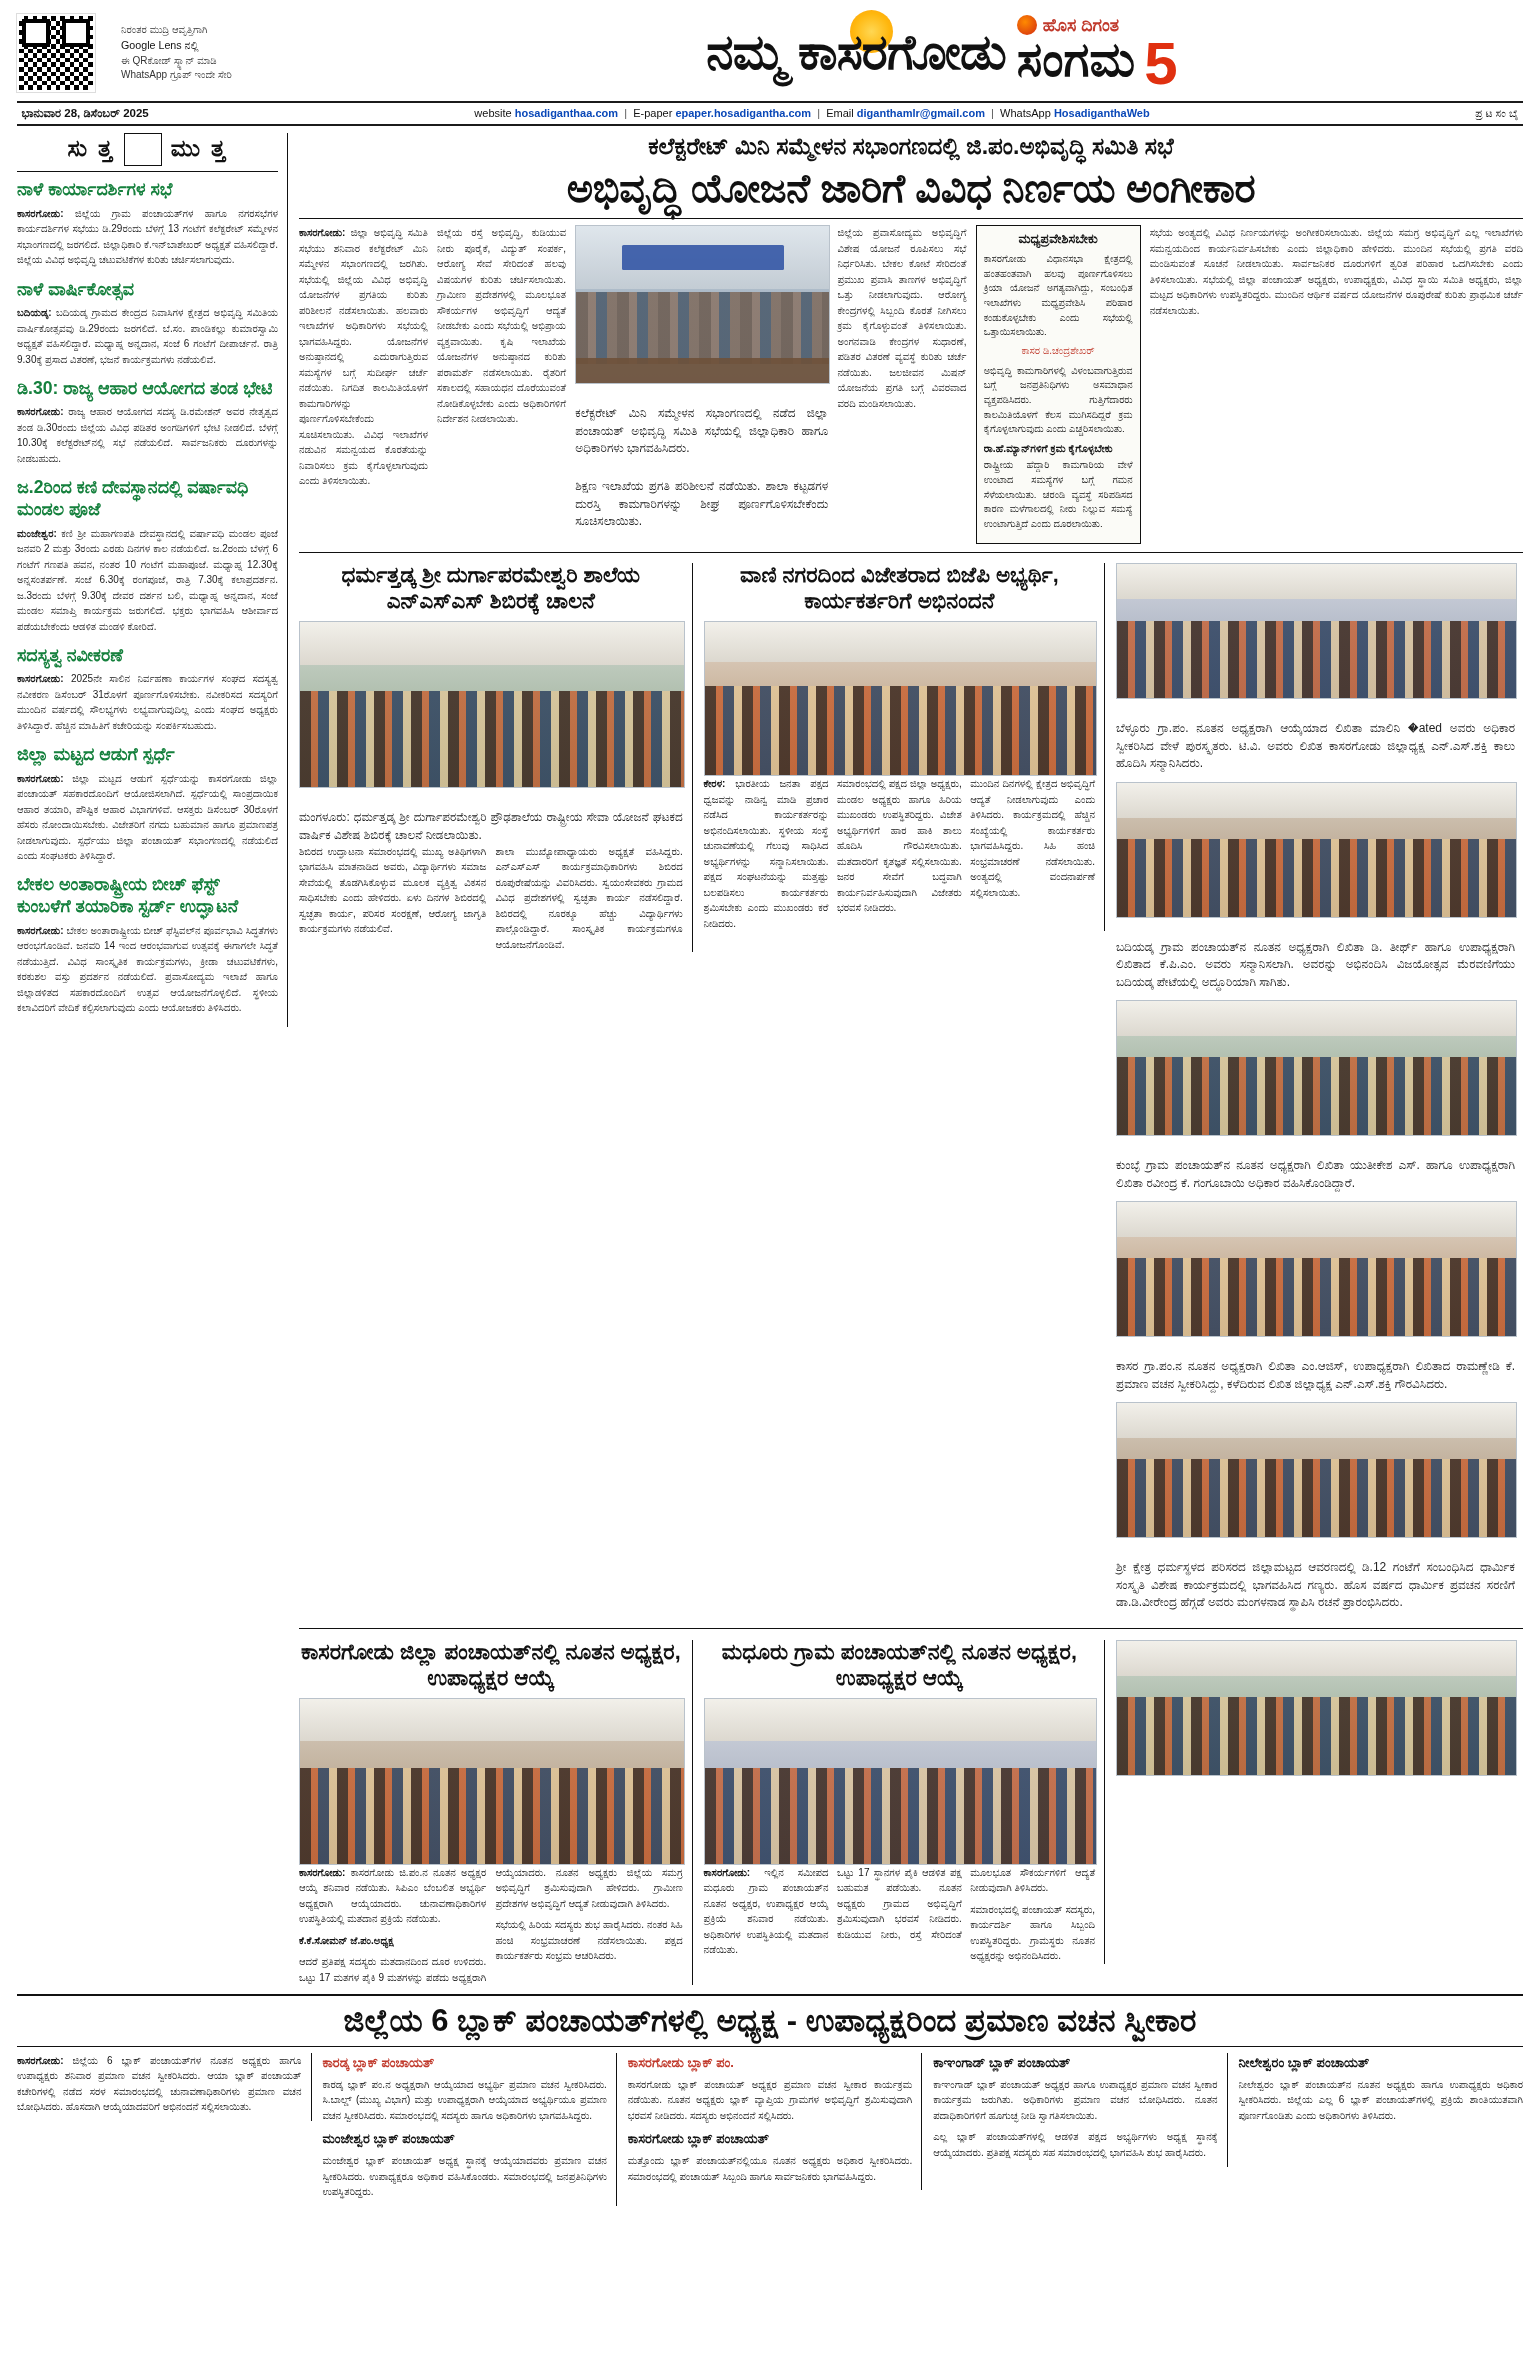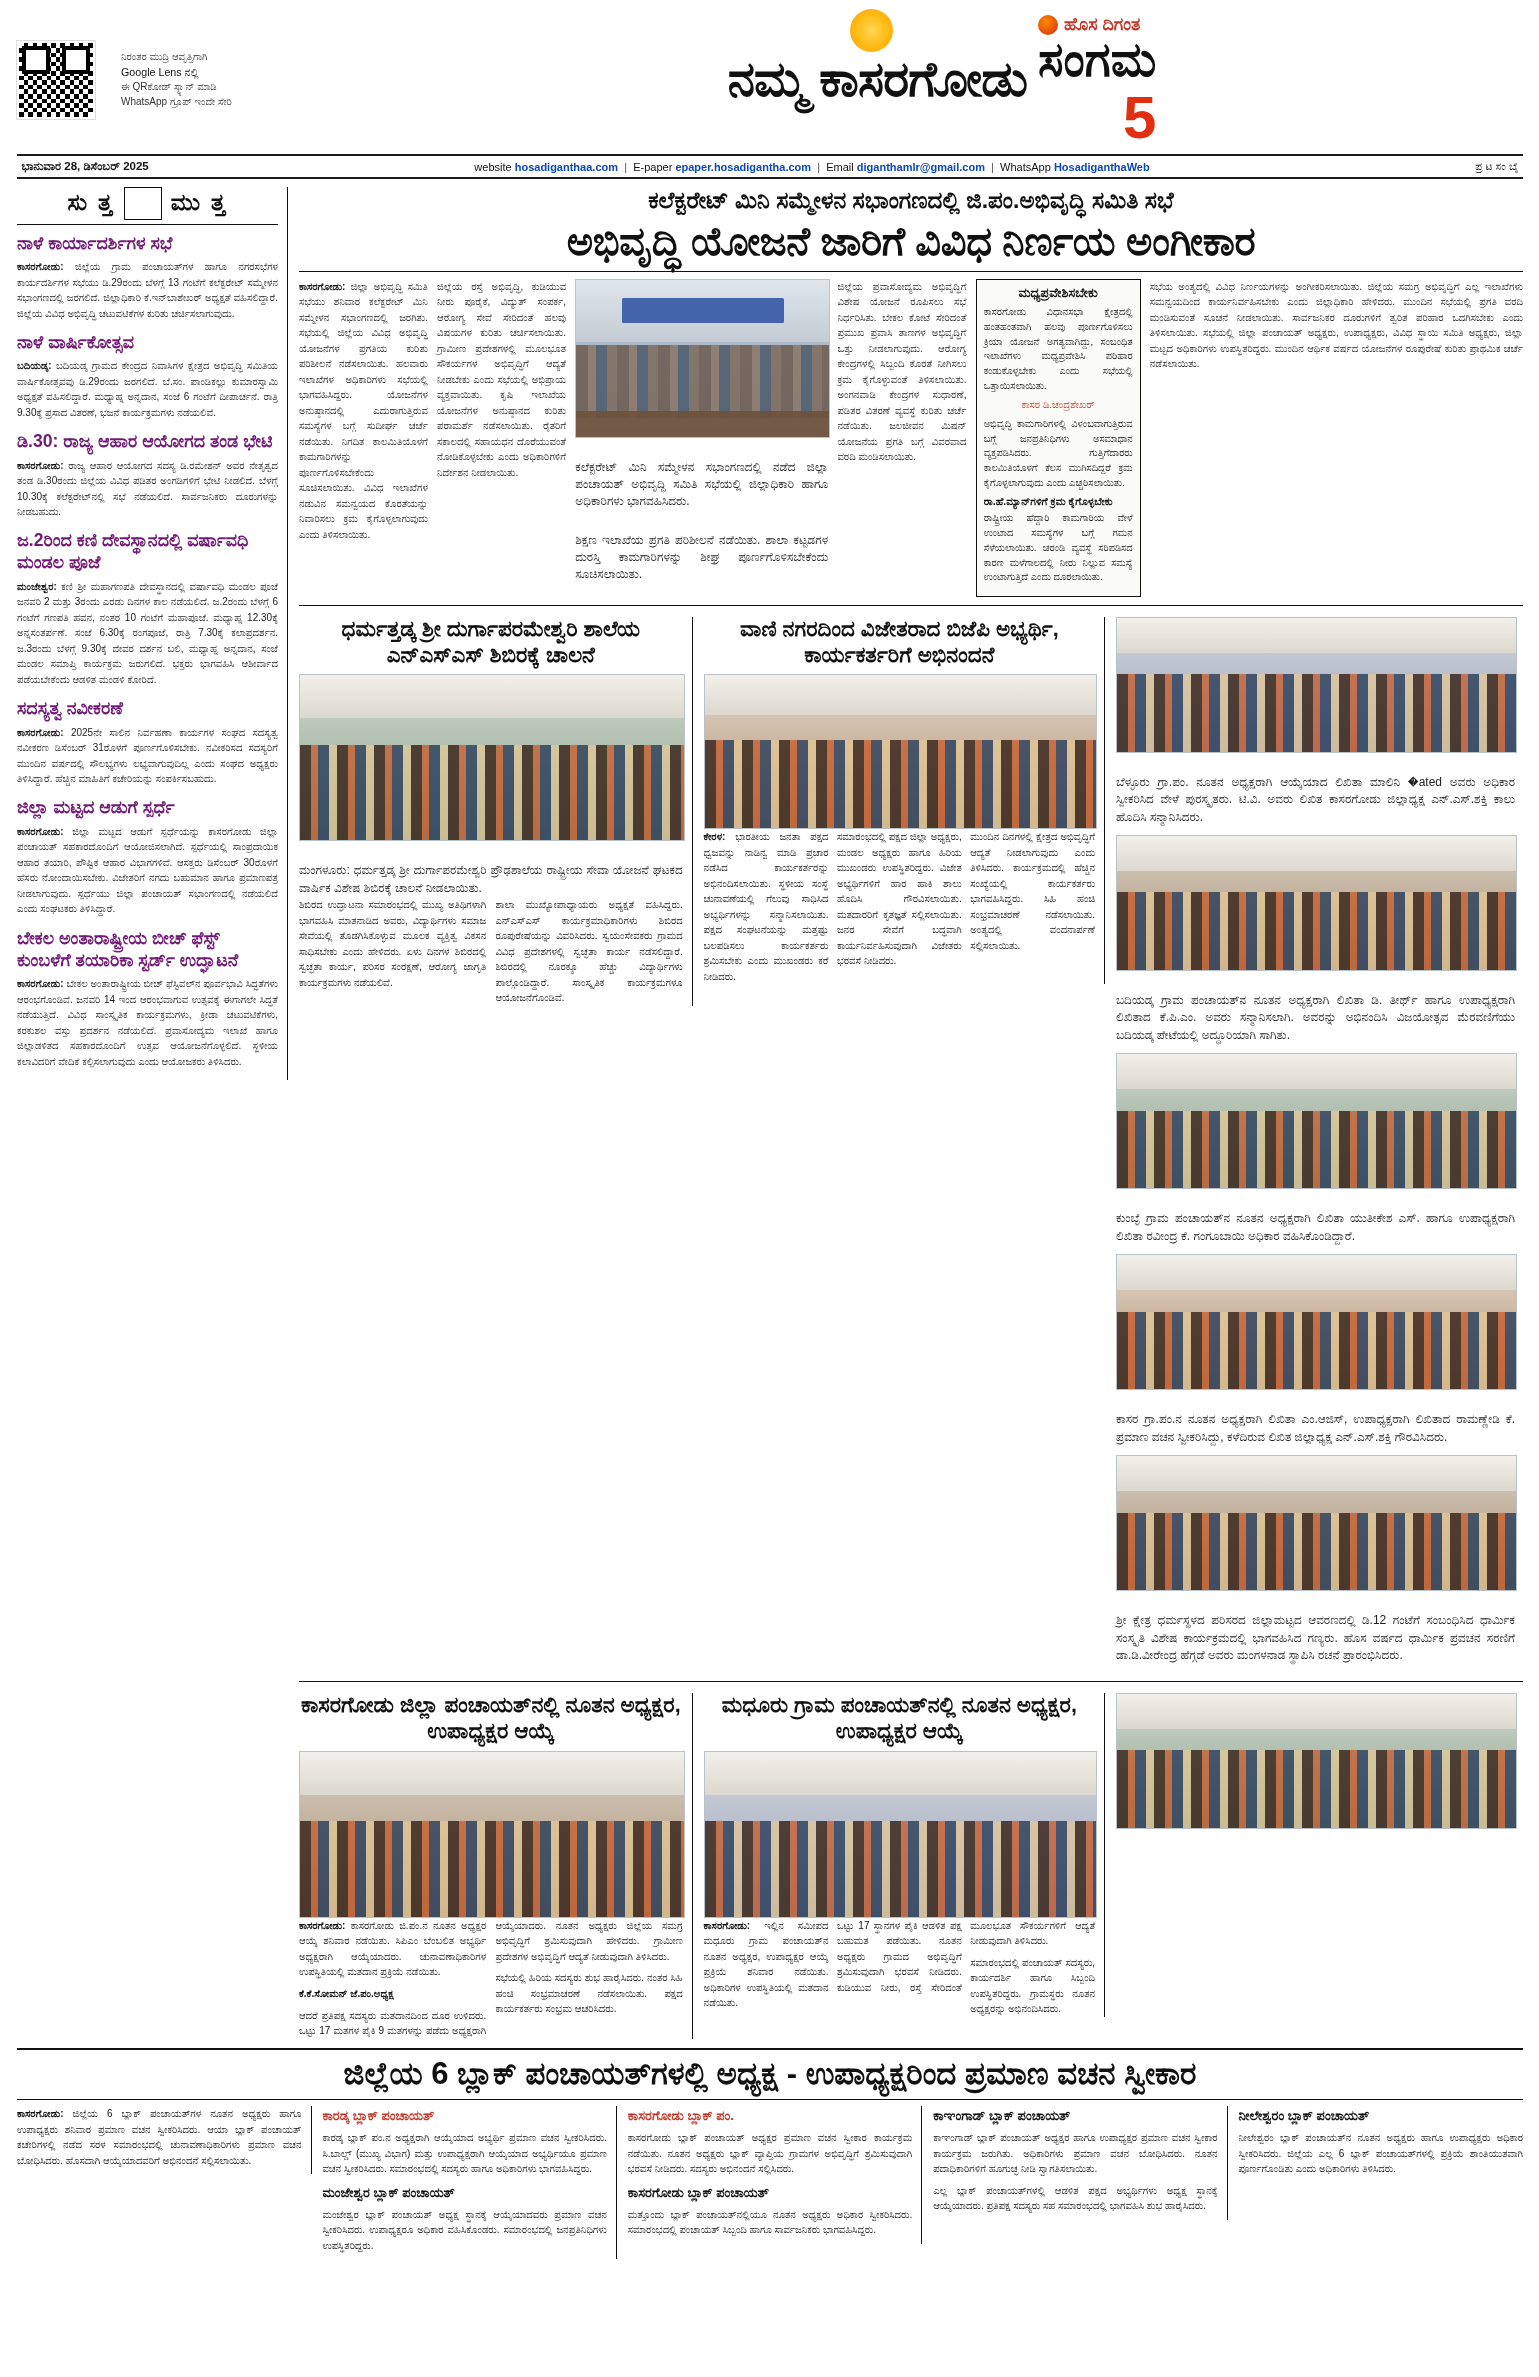--- a/index.html
+++ b/index.html
@@ -57,21 +57,21 @@
     font-family:"Liberation Sans", sans-serif;white-space:nowrap;position:relative;z-index:2;
   }
   .brand-right{display:flex;flex-direction:column;align-items:flex-start;gap:1.5px;position:relative;z-index:2;}
   .brand-top{display:flex;align-items:center;gap:6.1px;}
   .brand-dot{
     width:20px;height:20px;border-radius:50%;
     background:radial-gradient(circle at 40% 35%, #ff8a00, #d22a12);
     display:inline-block;
   }
   .brand-top-text{font-size:17.6px;font-weight:bold;color:#c0392b;white-space:nowrap;}
-  .brand-main{display:flex;align-items:flex-end;gap:9.2px;flex-direction:column;}
+  .brand-main{display:flex;align-items:flex-start;gap:9.2px;}
   .sangama{font-size:48px;font-weight:bold;color:#111;line-height:.95;}
   .five{font-size:60px;font-weight:bold;color:#e03010;line-height:.9;}
 
   
   .infobar{
     display:flex;align-items:center;justify-content:space-between;
     border-top:2.3px solid #1b1b1b;border-bottom:2.3px solid #1b1b1b;
     padding:3.8px 4.6px;margin-top:3.1px;
   }
   .infobar .date{font-size:11.5px;font-weight:bold;color:#111;white-space:nowrap;padding-right:7.7px;}
@@ -92,21 +92,21 @@
   }
   .suttamutta .t{font-size:23px;font-weight:bold;letter-spacing:2.3px;color:#111;}
   .book-ico{width:41px;height:31px;position:relative;}
   .book-ico .pg{position:absolute;top:0;width:18.4px;height:31px;border:1.5px solid #111;background:#fff;}
   .book-ico .pg.l{left:1.5px;border-right:none;}
   .book-ico .pg.r{right:1.5px;border-left:none;}
   .book-ico .sp{position:absolute;left:20px;top:0;width:1.5px;height:31px;background:#111;}
 
   .brief{margin-bottom:10.7px;}
   .brief h3{
-    font-size:17.6px;line-height:1.25;font-weight:bold;margin:0 0 4.6px 0;color:#701a75;
+    font-size:17.6px;line-height:1.25;font-weight:bold;margin:0 0 4.6px 0;color:#15803d;
   }
   .brief p{
     font-size:10px;line-height:1.55;margin:0;text-align:justify;color:#1a1a1a;
     hyphens:auto;
   }
   .dl{font-weight:bold;}
 
   
   .lead-kicker{
     text-align:center;font-size:23px;font-weight:bold;line-height:1.2;color:#111;margin:0 0 4.6px 0;

